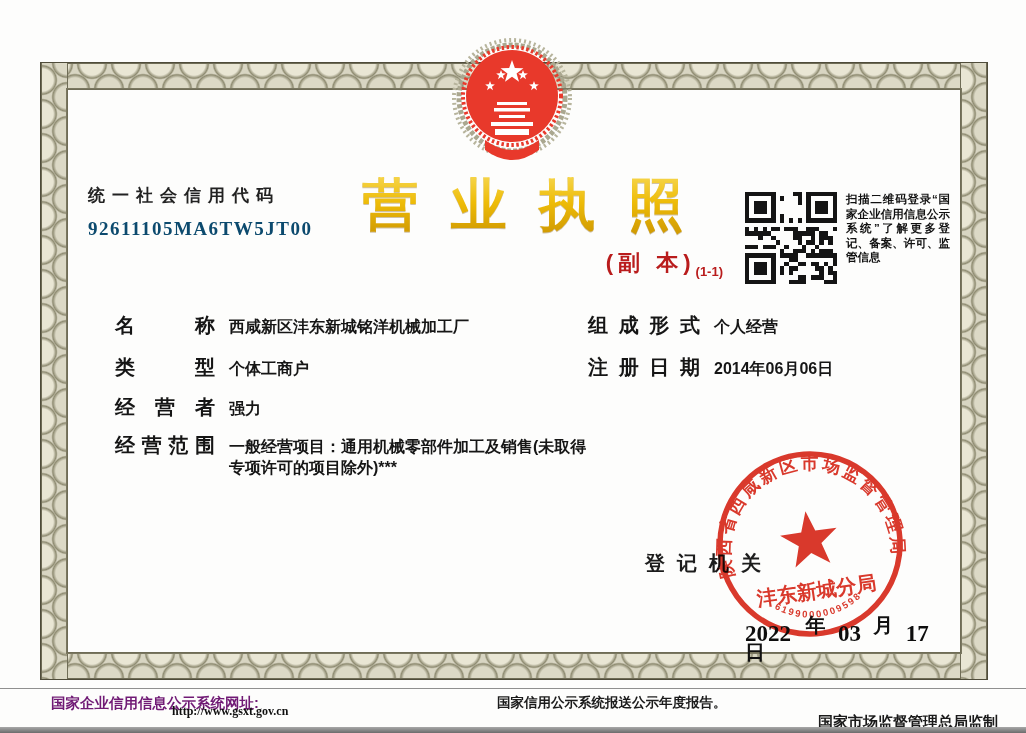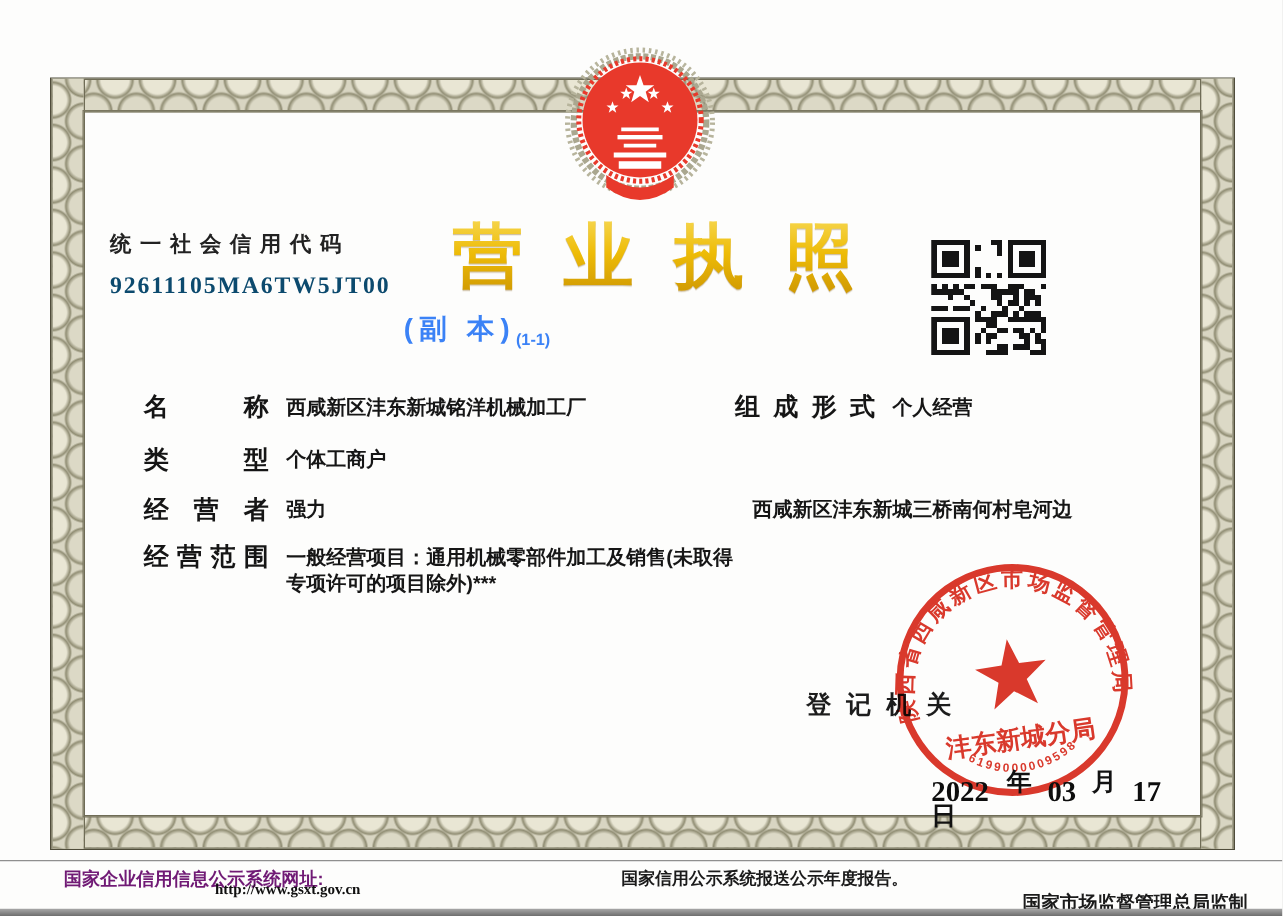--- a/index.html
+++ b/index.html
@@ -28,22 +28,22 @@
   
   .credit{position:absolute;left:88px;top:184px;z-index:4;}
   .credit-label{font-size:17px;font-weight:bold;letter-spacing:7px;color:#222;}
   .credit-code{margin-top:11px;font-family:"Liberation Serif","DejaVu Serif",serif;
                font-size:19px;font-weight:bold;letter-spacing:1.5px;color:#0c4a6e;}
   .title{position:absolute;left:323px;top:168px;width:400px;text-align:center;z-index:4;
          font-size:56px;font-weight:bold;letter-spacing:0.58em;text-indent:0.58em;
          background:linear-gradient(180deg,#f8dc5e 0%,#eebc08 45%,#c78f00 100%);
          -webkit-background-clip:text;background-clip:text;color:transparent;
          filter:drop-shadow(0 1px 0 rgba(120,80,0,.35));}
-  .subtitle{position:absolute;left:323px;top:248px;width:400px;text-align:left;z-index:4;
-            font-size:22px;font-weight:bold;letter-spacing:5px;color:#3b82f6;}
+  .subtitle{position:absolute;left:323px;top:248px;width:400px;text-align:right;z-index:4;
+            font-size:22px;font-weight:bold;letter-spacing:5px;color:#b91c1c;}
   .subtitle .copyno{font-size:13px;letter-spacing:0;vertical-align:-6px;font-weight:bold;}
   .qr{position:absolute;left:745px;top:192px;width:92px;height:92px;z-index:4;}
   .qr-caption{position:absolute;left:846px;top:192px;width:104px;z-index:4;
               font-size:11.5px;line-height:14.5px;font-weight:bold;color:#111;text-align:justify;}
   
   .row{position:absolute;display:flex;align-items:flex-start;z-index:4;}
   .flabel{flex:none;font-size:20px;font-weight:bold;color:#151515;
           text-align-last:justify;-moz-text-align-last:justify;}
   .lcol .flabel{width:100px;} .rcol .flabel{width:112px;}
   .fvalue{margin-left:14px;font-size:16px;font-weight:bold;color:#161616;padding-top:4px;line-height:21px;}
@@ -318,20 +318,21 @@
         <rect x="5" y="20" width="1" height="1" fill="#141414"></rect>
         <rect x="6" y="20" width="1" height="1" fill="#141414"></rect>
         <rect x="10" y="20" width="1" height="1" fill="#141414"></rect>
         <rect x="11" y="20" width="1" height="1" fill="#141414"></rect>
         <rect x="12" y="20" width="1" height="1" fill="#141414"></rect>
         <rect x="13" y="20" width="1" height="1" fill="#141414"></rect>
         <rect x="18" y="20" width="1" height="1" fill="#141414"></rect>
         <rect x="19" y="20" width="1" height="1" fill="#141414"></rect>
         <rect x="20" y="20" width="1" height="1" fill="#141414"></rect>
       </svg></div>
+  <div class="qr-caption">扫描二维码登录“国家企业信用信息公示系统”了解更多登记、备案、许可、监管信息</div>
 
   <div class="row lcol r1">
     <span class="flabel">名 称</span>
     <span class="fvalue">西咸新区沣东新城铭洋机械加工厂</span>
   </div>
   <div class="row lcol r2">
     <span class="flabel">类 型</span>
     <span class="fvalue">个体工商户</span>
   </div>
   <div class="row lcol r3">
@@ -340,22 +341,25 @@
   </div>
   <div class="row lcol r4">
     <span class="flabel">经 营 范 围</span>
     <span class="fvalue">一般经营项目：通用机械零部件加工及销售(未取得专项许可的项目除外)***</span>
   </div>
 
   <div class="row rcol r1">
     <span class="flabel">组 成 形 式</span>
     <span class="fvalue">个人经营</span>
   </div>
+  <div class="row rcol r2">
+    <span class="flabel">注 册 日 期</span>
+    <span class="fvalue">2014年06月06日</span>
+  </div>
   <div class="row rcol r3">
-    <span class="fvalue">西咸新区沣东新城三桥南何村皂河边</span>
   </div>
 
   <div class="reg-label">登 记 机 关</div>
 
   <svg class="seal" width="196" height="196" viewBox="0 0 196 196">
     <circle cx="98" cy="98" r="90" fill="none" stroke="#d8281a" stroke-width="5.5"></circle>
     <path id="sealTop" d="M 20 126 A 81 81 0 1 1 176 126" fill="none"></path>
     <text font-size="17.5" font-weight="bold" fill="#d8281a" text-anchor="middle">
       <textPath href="#sealTop" startOffset="50%" textLength="285" lengthAdjust="spacing">陕西省西咸新区市场监督管理局</textPath>
     </text>

